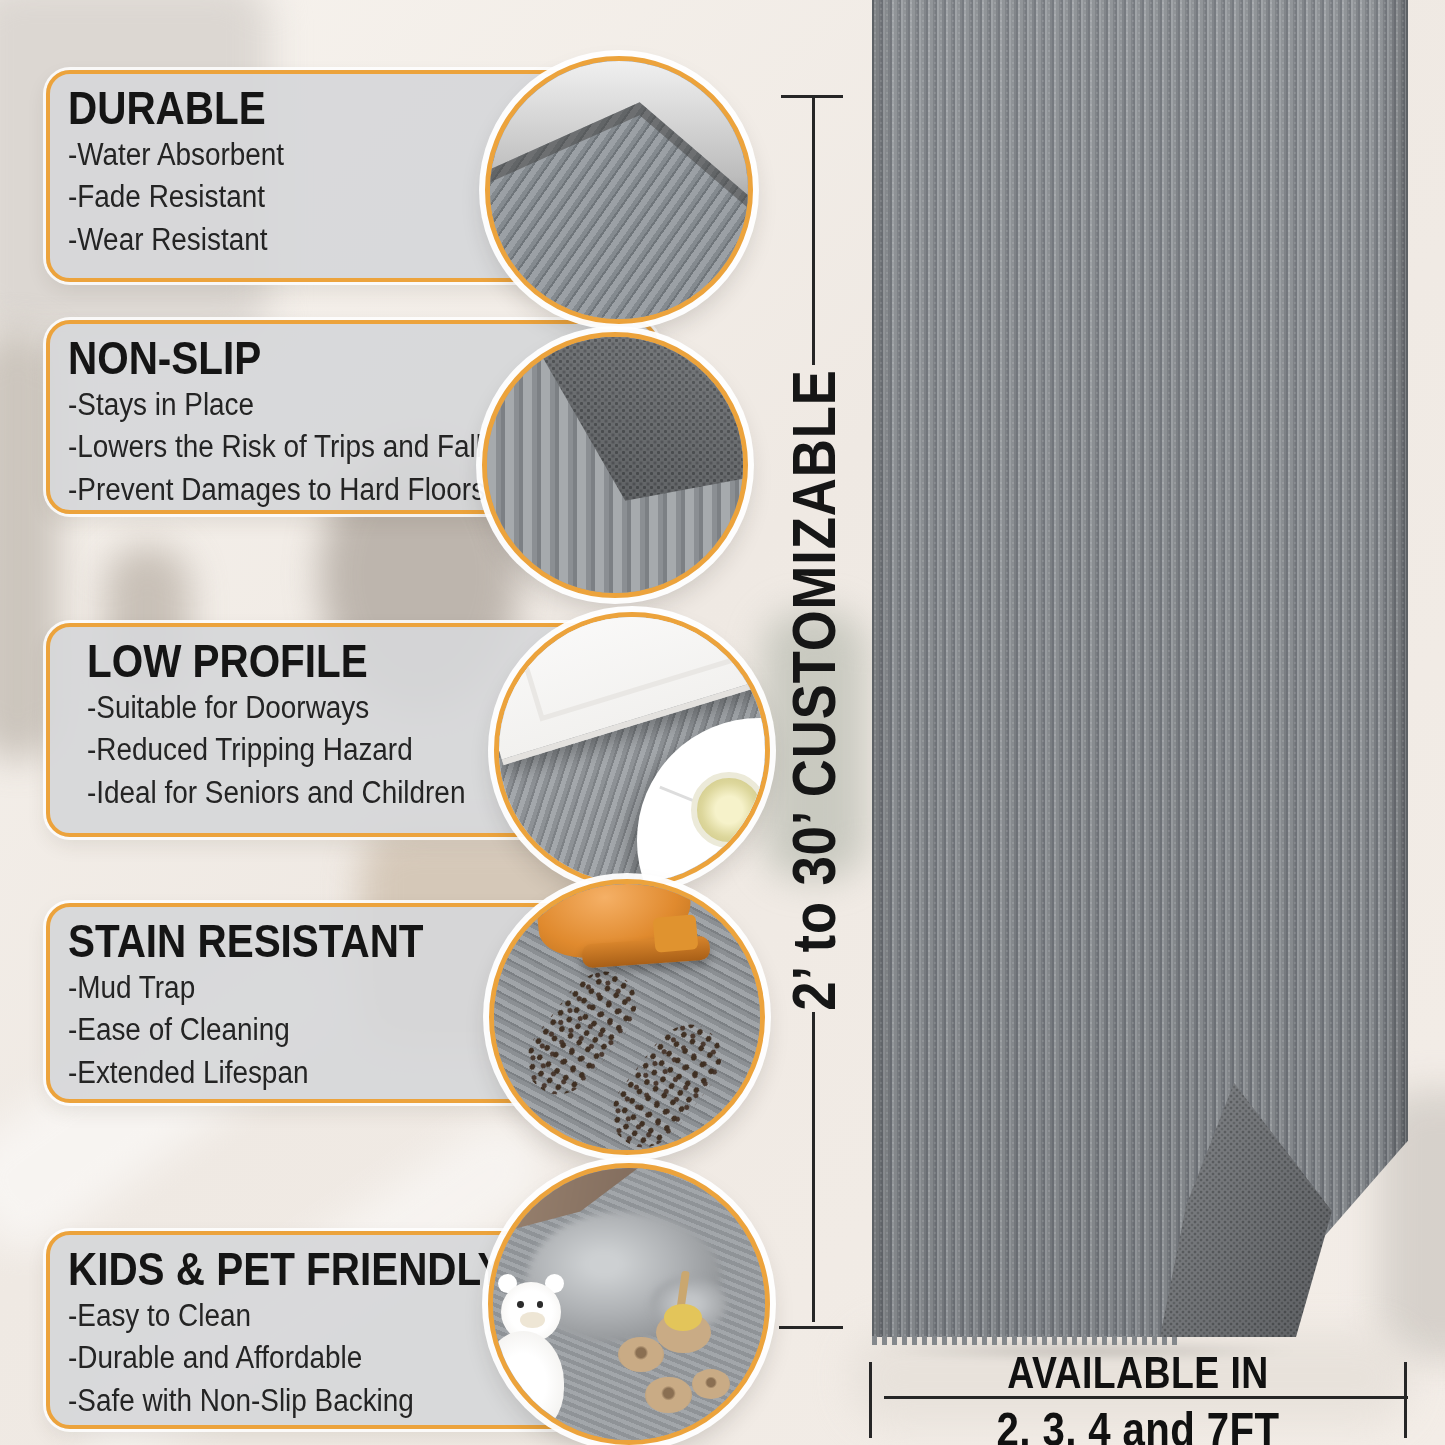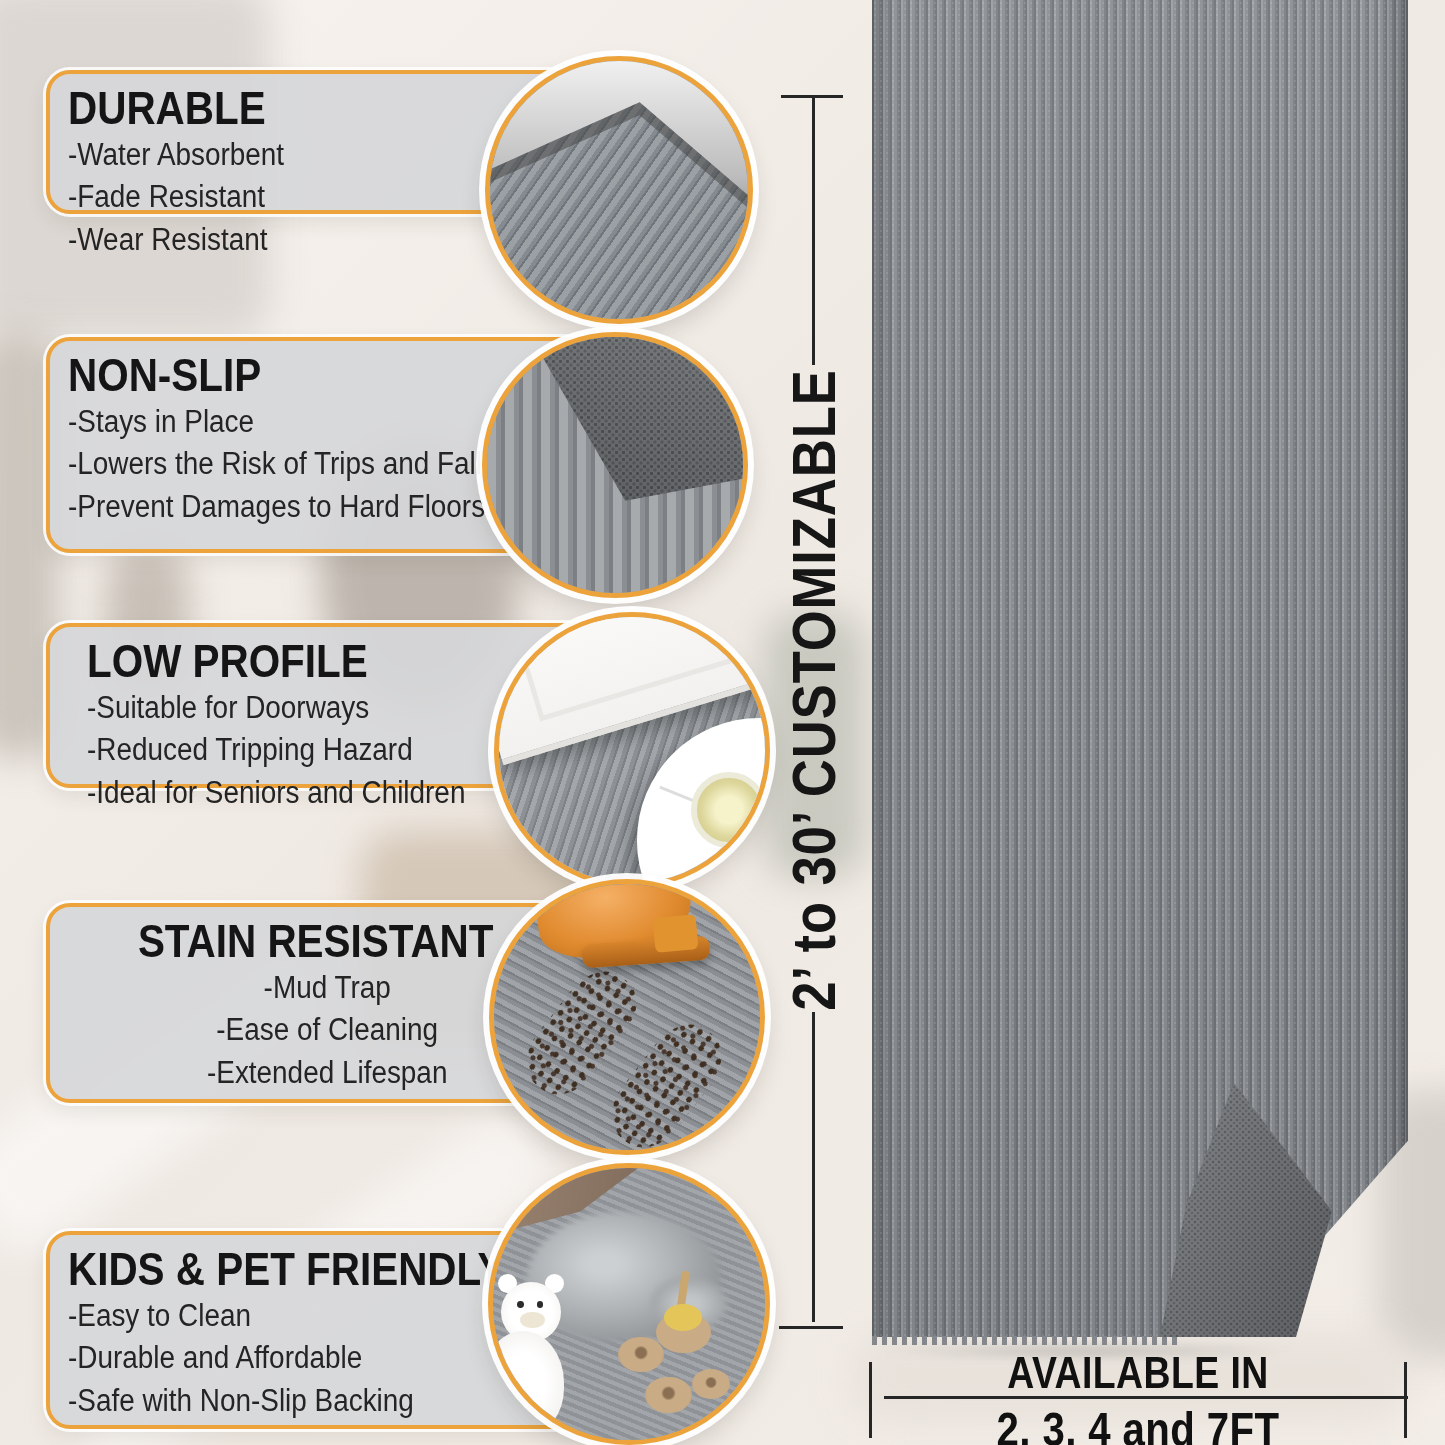--- a/index.html
+++ b/index.html
@@ -81,24 +81,24 @@
     font-size:49px;font-weight:800;color:#111;letter-spacing:0.5px;
   }
   
   .feat-box{
     position:absolute;left:46px;width:612px;z-index:4;box-sizing:border-box;
     background:rgba(214,215,217,.92);
     border:4px solid var(--orange);border-radius:24px;
     box-shadow:0 0 0 3px rgba(255,255,255,.85), 0 8px 20px rgba(60,50,30,.10);
     padding:10px 10px 0 18px;
   }
-  .fb1{top:70px;height:144px;}
-  .fb2{top:337px;height:216px;}
-  .fb3{top:623px;height:165px;padding-left:37px;}
-  .fb4{top:903px;height:200px;text-align:center;}
+  .fb1{top:70px;height:212px;}
+  .fb2{top:320px;height:194px;}
+  .fb3{top:623px;height:214px;padding-left:37px;}
+  .fb4{top:903px;height:200px;}
   .fb5{top:1231px;height:198px;}
   .feat-title{
     margin:0;font-size:47px;line-height:1.0;font-weight:800;color:#151515;
     transform:scaleX(.86);transform-origin:left center;white-space:nowrap;
   }
   .feat-item{
     margin:9px 0 0;font-size:31px;line-height:1.08;font-weight:400;color:#242424;
     transform:scaleX(.9);transform-origin:left center;white-space:nowrap;
   }
   .feat-item:first-of-type{margin-top:7px;}

